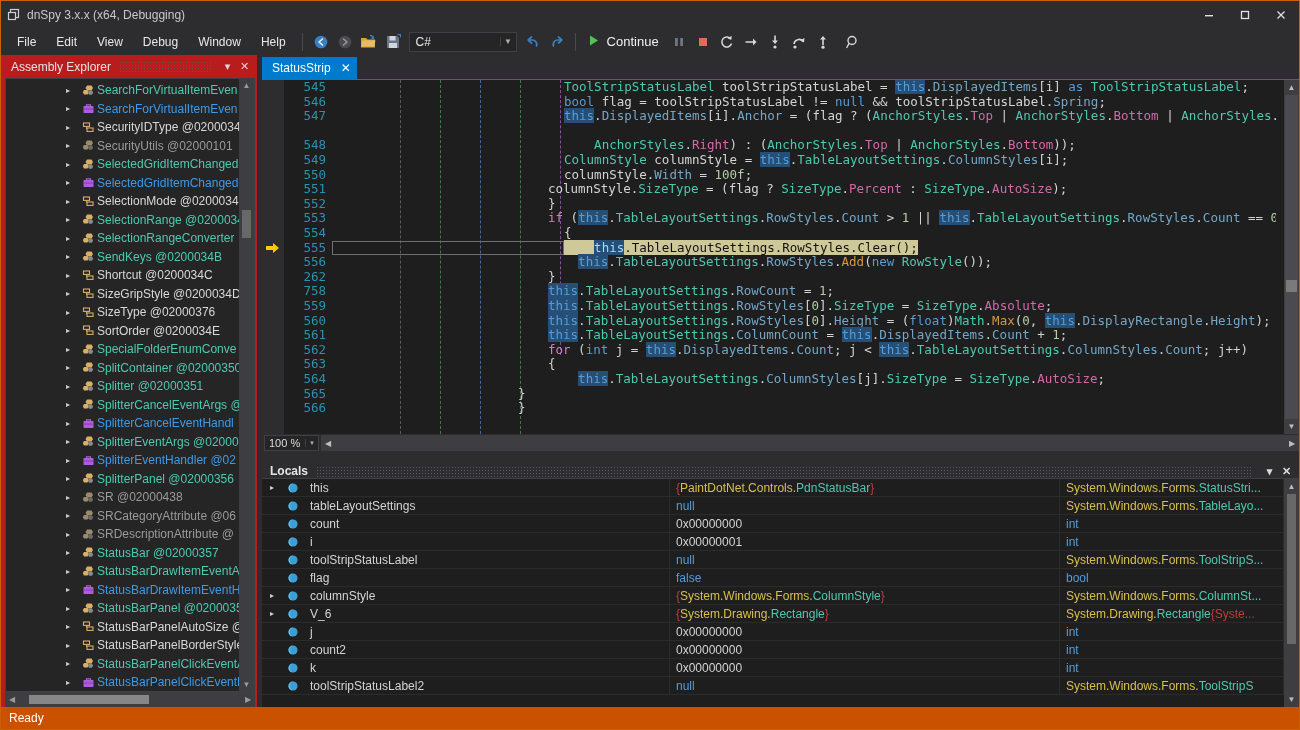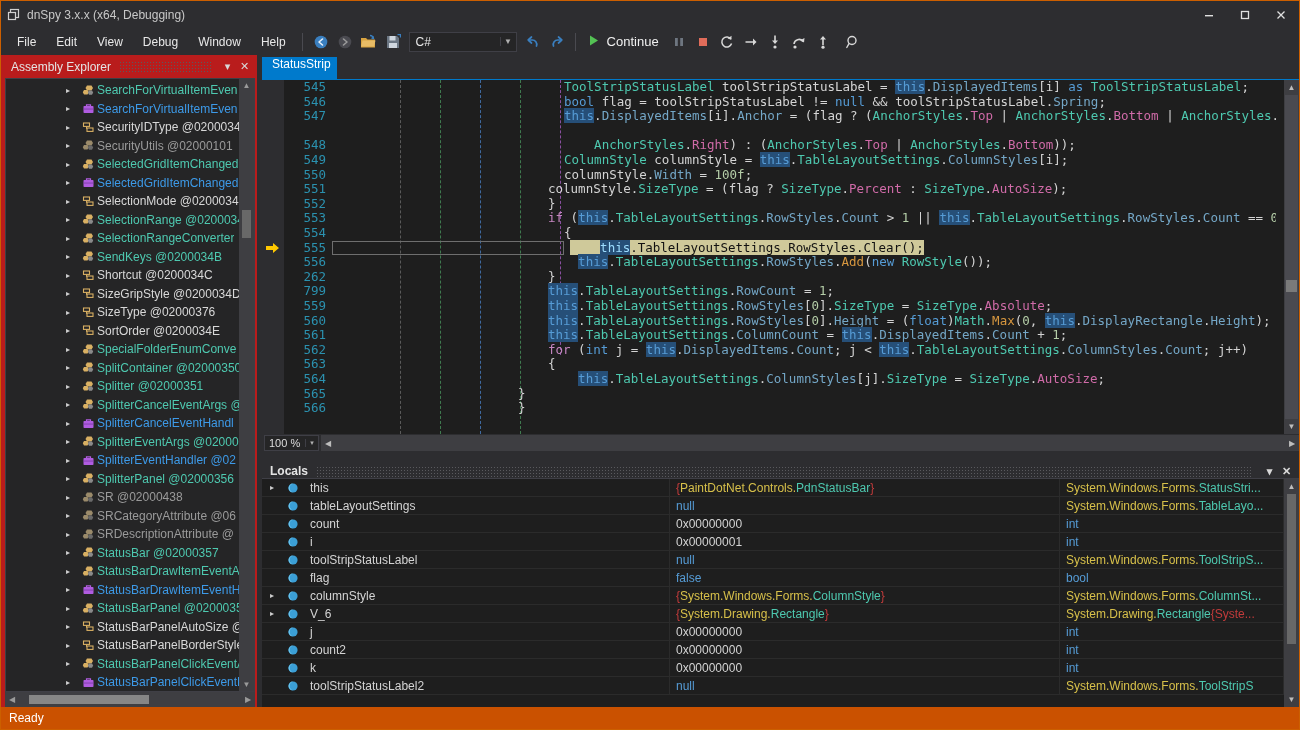--- a/index.html
+++ b/index.html
@@ -66,32 +66,32 @@
 
   
   .vsplit { width:5px; flex:0 0 5px; background:#2d2d30; }
 
   
   .rightstack { flex:1; display:flex; flex-direction:column; min-width:0; }
 
   
   .tabbar { height:24px; flex:0 0 24px; background:#2d2d30; display:flex; align-items:flex-end; }
   .tab { height:22px; background:#007acc; color:#fff; display:flex; align-items:center;
-        padding:0 6px 0 10px; font-size:12px; gap:10px;flex-direction:column; }
+        padding:0 6px 0 10px; font-size:12px; gap:10px; }
   .tab .x { font-size:12px; color:#fff; }
 
   
   .editor-wrap { flex:1; display:flex; min-height:0; background:#f9a8d4; border-top:1px solid #007acc; }
   .editor { flex:1; display:flex; min-width:0; position:relative; overflow:hidden; background:#1e1e1e; }
   .glyph-margin { width:22px; flex:0 0 22px; background:#2d2d30; position:relative; }
   .gutter { width:48px; flex:0 0 48px; background:#1e1e1e; text-align:right; padding-right:6px; }
   .code-area { flex:1; position:relative; overflow:hidden; }
   .ln { color:#2b91af; font-family:"DejaVu Sans Mono", monospace; font-size:12.5px; height:14.6px; line-height:14.6px; }
   .cl { font-family:"DejaVu Sans Mono", monospace; font-size:12.5px; height:14.6px; line-height:14.6px; white-space:pre; color:#d4d4d4; position:relative; }
-  .cl.exec { background:#cfc99a; color:#111;margin-left:6px; }
+  .cl.exec { background:#cfc99a; color:#111; }
   .kw    { color:#569cd6; }
   .kwpur { color:#c586c0; }
   .typ   { color:#4ec9b0; }
   .id    { color:#d4d4d4; }
   .num   { color:#b5cea8; }
   .prop  { color:#74a7c7; }
   .mth2  { color:#d7973f; }
   .enm   { color:#d06ba8; }
   .this-hl { background:#264f78; color:#569cd6; }
   .exec .this-hl { background:#264f78; color:#9cdcfe; }
@@ -713,21 +713,21 @@
               <div class="ln" style="position: absolute; right: 6px; top: 58.4px; width: 42px;">548</div>
               <div class="ln" style="position: absolute; right: 6px; top: 73px; width: 42px;">549</div>
               <div class="ln" style="position: absolute; right: 6px; top: 87.6px; width: 42px;">550</div>
               <div class="ln" style="position: absolute; right: 6px; top: 102.2px; width: 42px;">551</div>
               <div class="ln" style="position: absolute; right: 6px; top: 116.8px; width: 42px;">552</div>
               <div class="ln" style="position: absolute; right: 6px; top: 131.4px; width: 42px;">553</div>
               <div class="ln" style="position: absolute; right: 6px; top: 146px; width: 42px;">554</div>
               <div class="ln" style="position: absolute; right: 6px; top: 160.6px; width: 42px;">555</div>
               <div class="ln" style="position: absolute; right: 6px; top: 175.2px; width: 42px;">556</div>
               <div class="ln" style="position: absolute; right: 6px; top: 189.8px; width: 42px;">262</div>
-              <div class="ln" style="position: absolute; right: 6px; top: 204.4px; width: 42px;">799</div>
+              <div class="ln" style="position: absolute; right: 6px; top: 204.4px; width: 42px;">758</div>
               <div class="ln" style="position: absolute; right: 6px; top: 219px; width: 42px;">559</div>
               <div class="ln" style="position: absolute; right: 6px; top: 233.6px; width: 42px;">560</div>
               <div class="ln" style="position: absolute; right: 6px; top: 248.2px; width: 42px;">561</div>
               <div class="ln" style="position: absolute; right: 6px; top: 262.8px; width: 42px;">562</div>
               <div class="ln" style="position: absolute; right: 6px; top: 277.4px; width: 42px;">563</div>
               <div class="ln" style="position: absolute; right: 6px; top: 292px; width: 42px;">564</div>
               <div class="ln" style="position: absolute; right: 6px; top: 306.6px; width: 42px;">565</div>
               <div class="ln" style="position: absolute; right: 6px; top: 321.2px; width: 42px;">566</div>
             </div>
           <div class="code-area" id="codearea" style="position: relative;">

